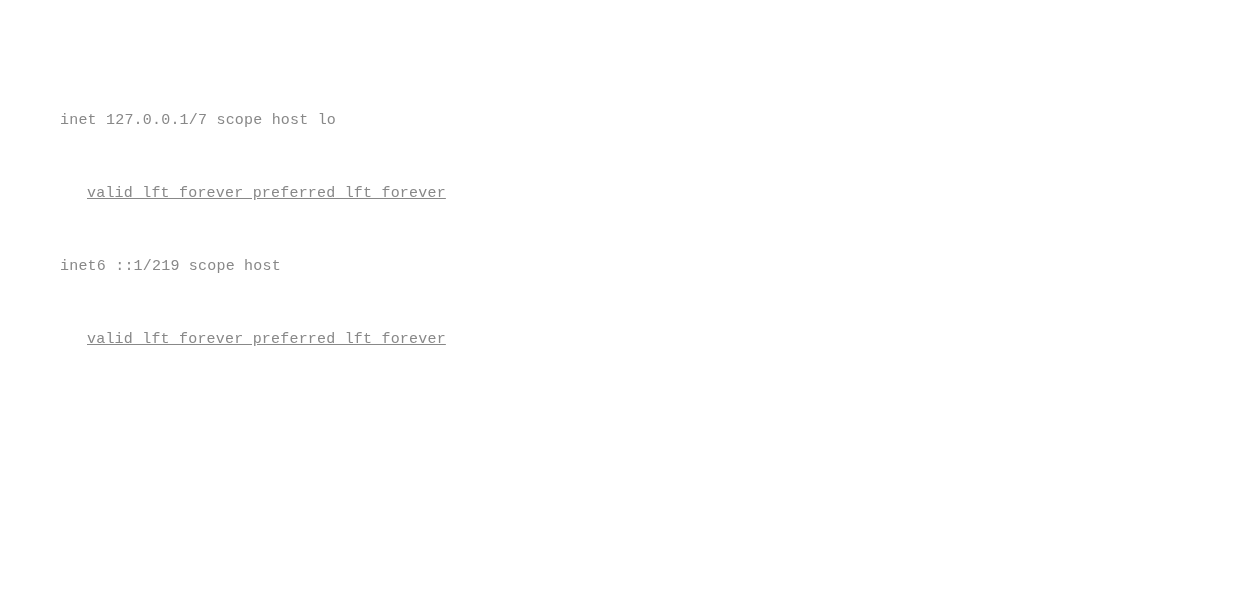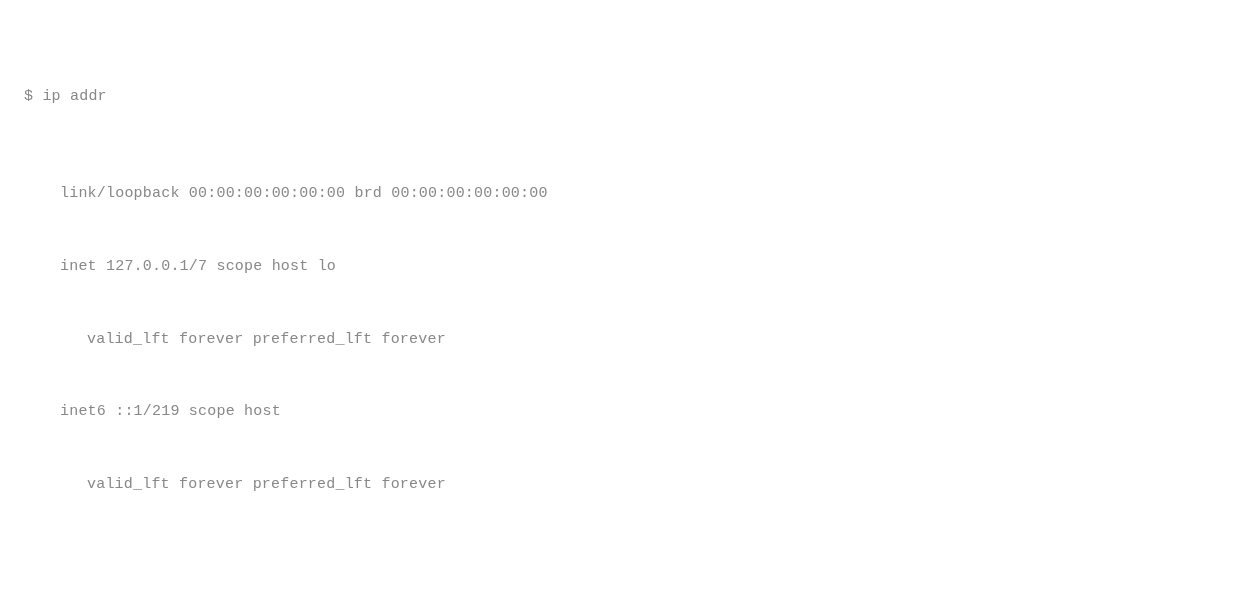--- a/index.html
+++ b/index.html
@@ -12,29 +12,27 @@
       color: #888888;
       letter-spacing: 0.2px;
     }
     .terminal {
       white-space: pre;
     }
     .line {
       display: block;
     }
     .ind1 { padding-left: 4ch; }
-    .ind2 { padding-left: 7ch; }
+    .ind2 { padding-left: 7ch; text-decoration: underline; }
   </style>
 </head>
 <body>
 
 <div class="terminal">
-  <span class="line">$ ip addr</span>
 
-  <span class="line ind1">link/loopback 00:00:00:00:00:00 brd 00:00:00:00:00:00</span>
   <span class="line ind1">inet 127.0.0.1/7 scope host lo</span>
   <span class="line ind2">valid_lft forever preferred_lft forever</span>
   <span class="line ind1">inet6 ::1/219 scope host</span>
   <span class="line ind2">valid_lft forever preferred_lft forever</span>
 
   
   
   
   
   

